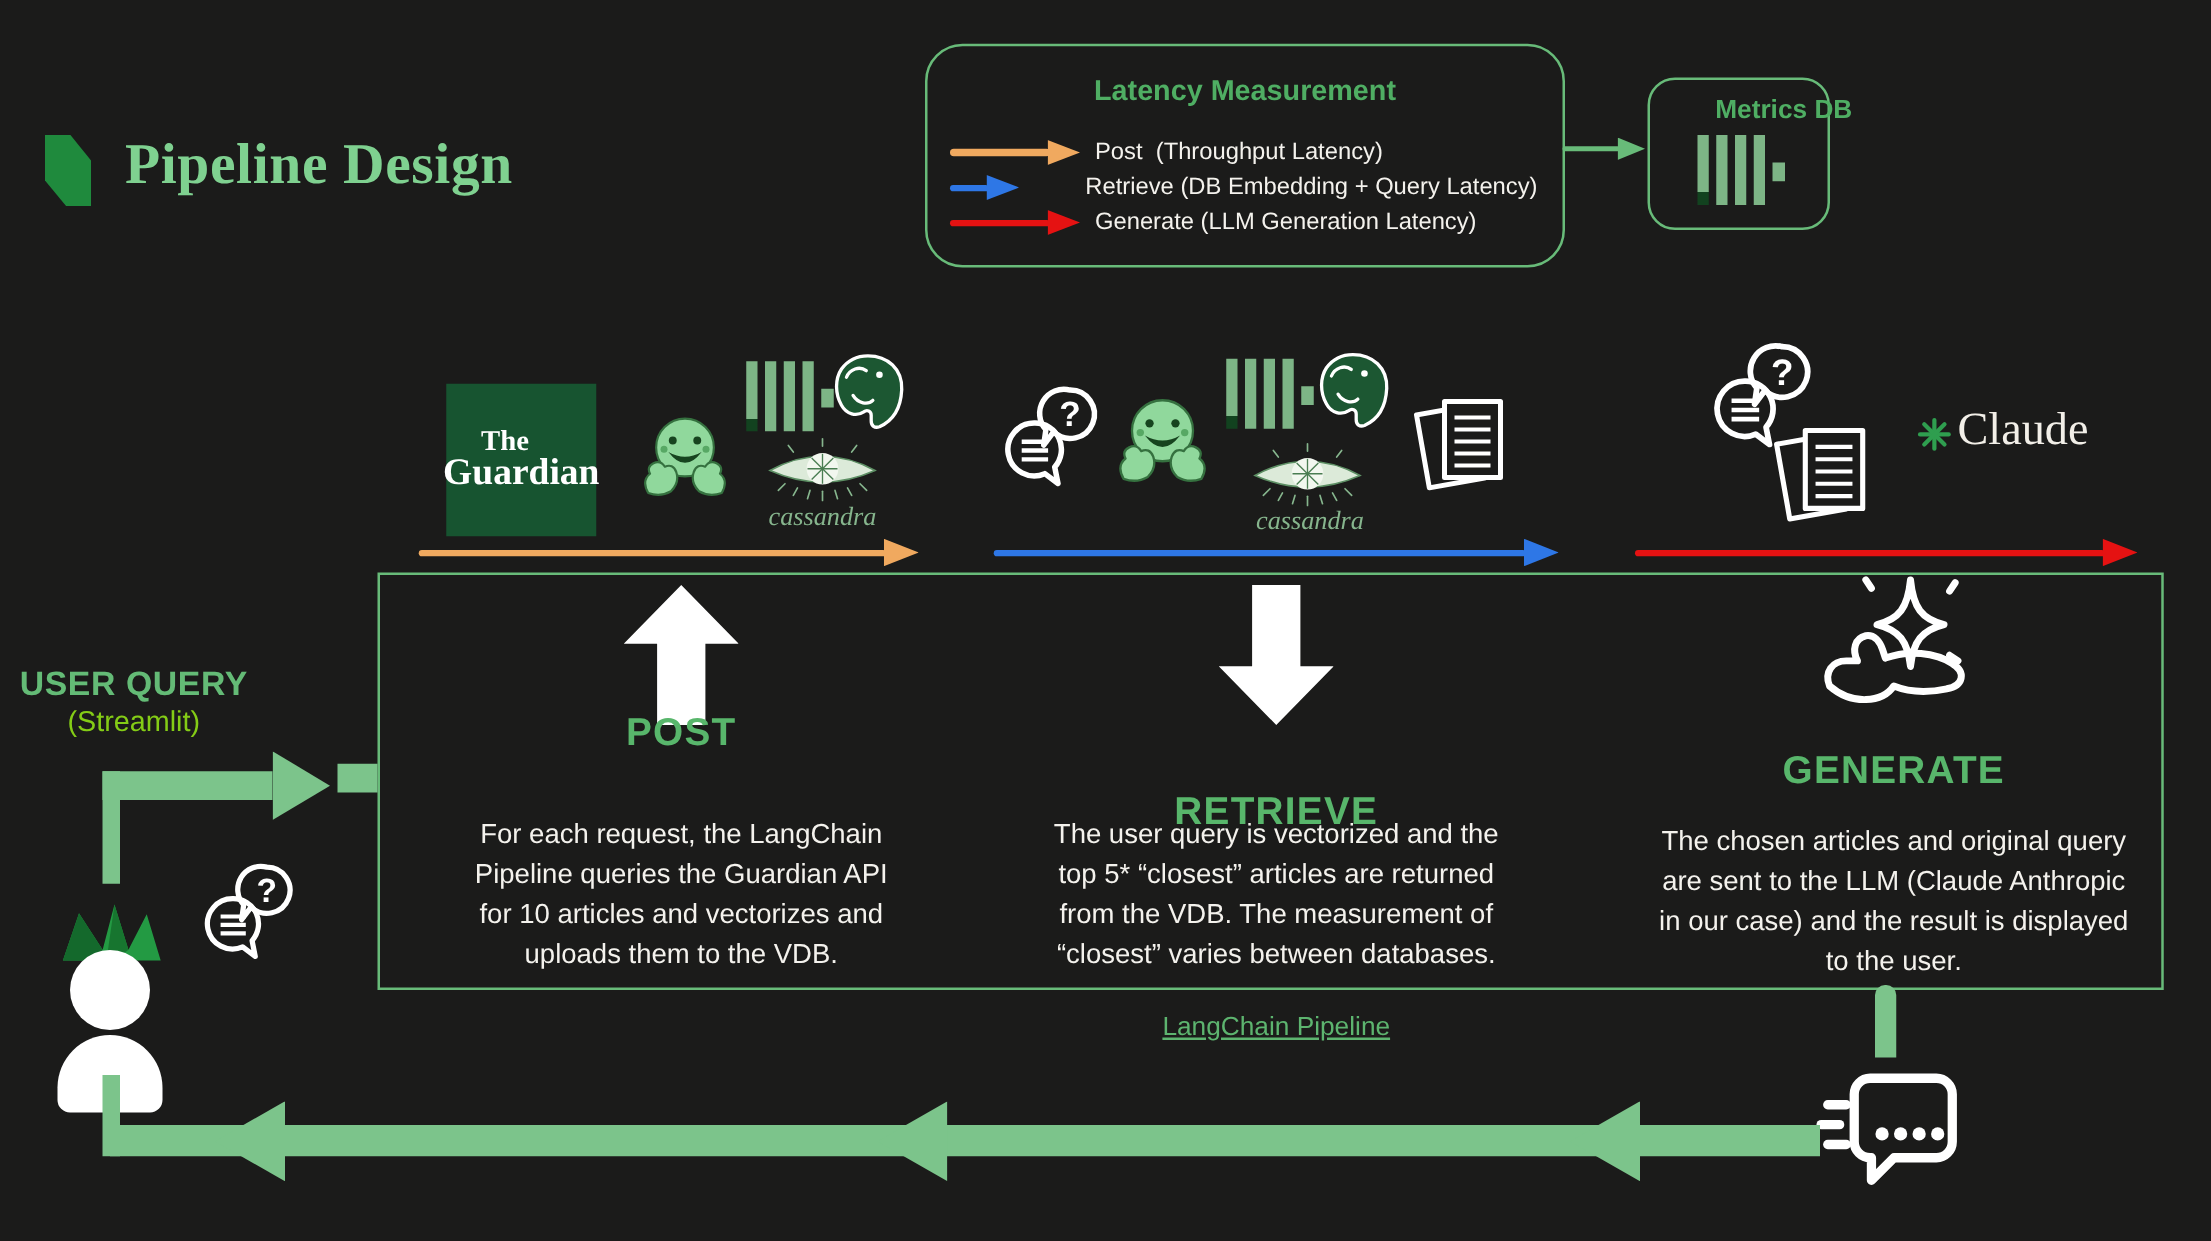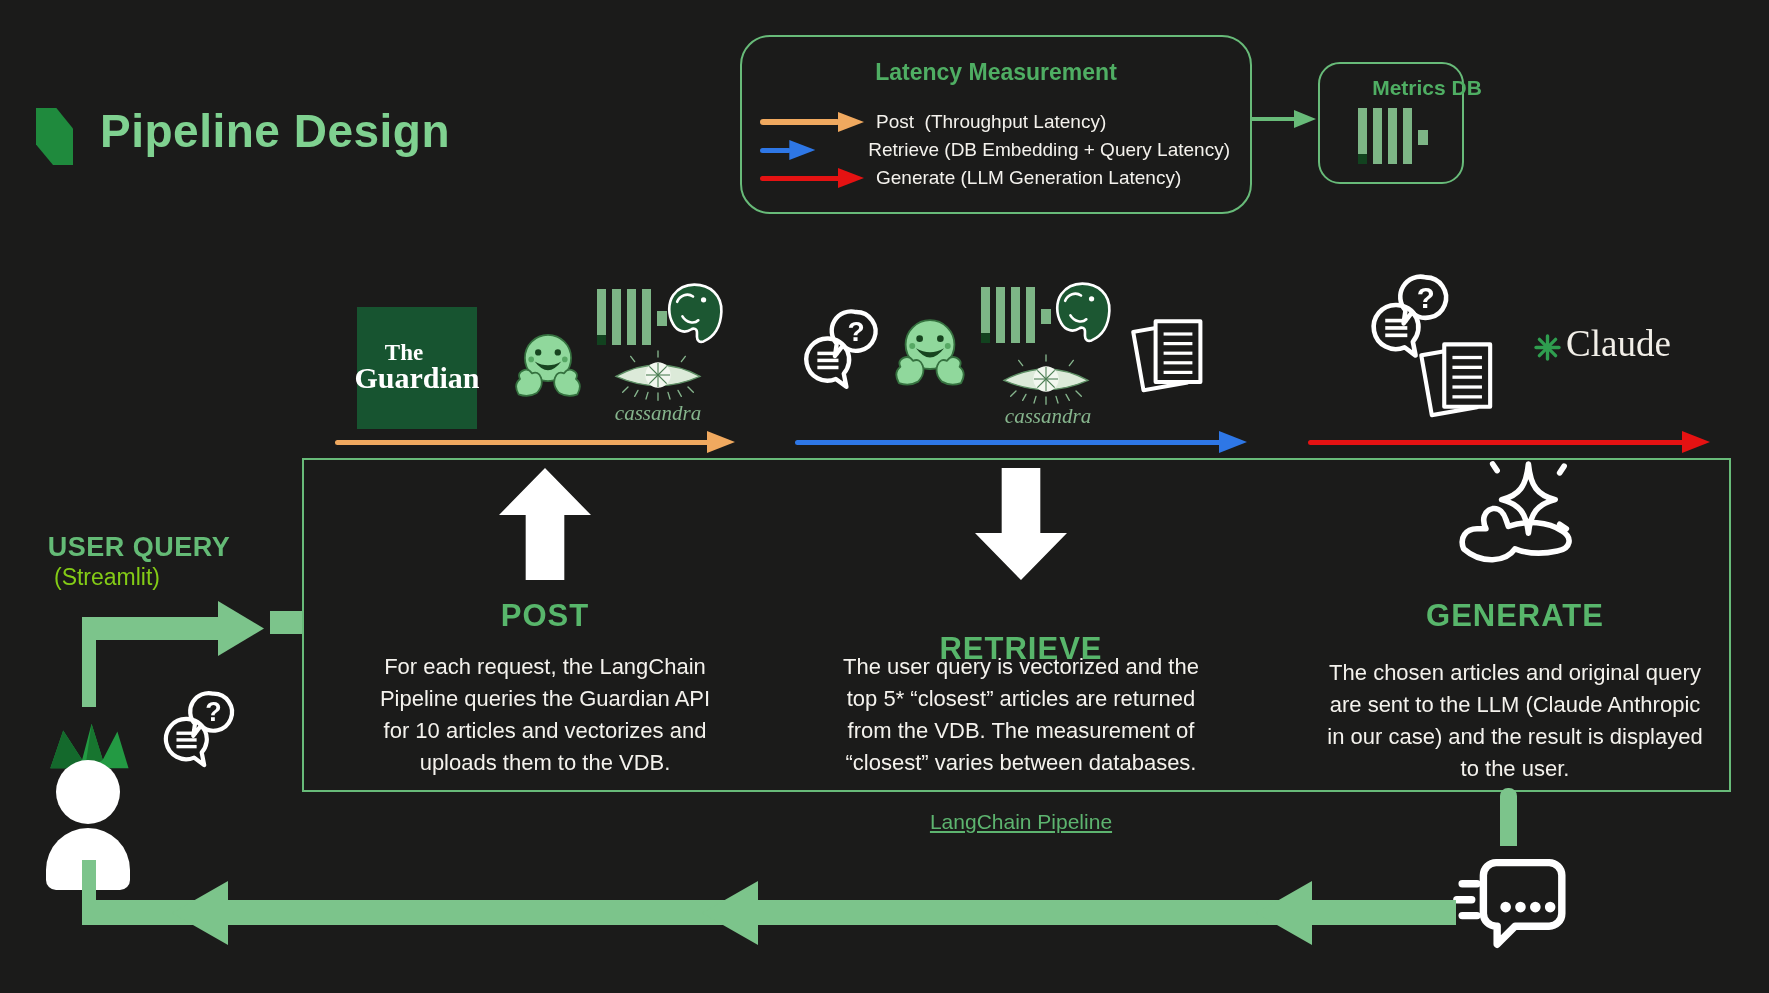--- a/index.html
+++ b/index.html
@@ -61,21 +61,21 @@
 
   .head-circle{background:#fff;border-radius:50%;}
   .body-shape{background:#fff;border-radius:42px 42px 10px 10px;}
 </style>
 </head>
 <body>
 
 <div id="canvas">
 
   <div class="abs logo-shape" style="left:36px;top:108px;"></div>
-  <div class="abs page-title" style="left:100px;top:104px;">Pipeline Design</div>
+  <div class="abs page-title" style="left:100px;top:104px;font-family:Liberation Serif, serif;">Pipeline Design</div>
 
   <div class="abs panel" style="left:740px;top:35px;width:508px;height:175px;">
     <div class="abs panel-title" style="left:0;top:22px;width:100%;font-size:23px;">Latency Measurement</div>
 
     <div class="abs legend-row" style="left:18px;top:74px;width:470px;height:22px;">
       <div class="harrow" style="width:104px;height:20px;">
         <div class="shaft" style="height:6px;background:#f0a95f;"></div>
           <div class="head" style="background:#f0a95f;"></div>
       </div>
       <div class="legend-label" style="margin-left:12px;">Post  (Throughput Latency)</div>
@@ -304,42 +304,42 @@
       <div class="head" style="background:#2e77e6;width:28px;height:22px;"></div>
   </div>
   <div class="abs harrow" style="left:1308px;top:431px;width:402px;height:22px;">
     <div class="shaft" style="height:5px;background:#e51212;"></div>
       <div class="head" style="background:#e51212;width:28px;height:22px;"></div>
   </div>
 
   <div class="abs main-box" style="left:302px;top:458px;width:1425px;height:330px;"></div>
 
   <div class="abs block-arrow up" style="left:499px;top:468px;width:92px;height:112px;"></div>
-  <div class="abs stage-title" style="left:375px;top:598px;width:340px;">POST</div>
+  <div class="abs stage-title" style="left:375px;top:568px;width:340px;">POST</div>
   <div class="abs stage-desc" style="left:375px;top:651px;width:340px;">For each request, the LangChain Pipeline queries the Guardian API for 10 articles and vectorizes and uploads them to the VDB.</div>
 
   <div class="abs block-arrow down" style="left:975px;top:468px;width:92px;height:112px;"></div>
   <div class="abs stage-title" style="left:841px;top:631px;width:360px;">RETRIEVE</div>
   <div class="abs stage-desc" style="left:838px;top:651px;width:366px;">The user query is vectorized and the top 5* “closest” articles are returned from the VDB. The measurement of “closest” varies between databases.</div>
 
   <svg class="abs" style="left:1448px;top:452px;" width="134" height="140" viewBox="0 0 120 120">
     <g fill="none" stroke="#fff" stroke-width="5" stroke-linecap="round" stroke-linejoin="round">
       <path d="M72 8 C74 28 80 36 96 40 C80 44 74 52 72 70 C70 52 64 44 48 40 C64 36 70 28 72 8 Z"></path>
       <line x1="44" y1="14" x2="40" y2="8"></line>
         <line x1="100" y1="16" x2="104" y2="10"></line>
         <line x1="100" y1="62" x2="106" y2="66"></line>
       <path d="M14 84 C10 74 16 66 26 66 L34 66 C30 58 32 50 40 48 C46 47 50 52 52 58 L54 64 C70 58 90 60 102 68 C112 74 110 84 98 86 C84 89 70 88 60 84 C52 96 30 98 14 84 Z"></path>
     </g>
   </svg>
   <div class="abs stage-title" style="left:1325px;top:598px;width:380px;">GENERATE</div>
   <div class="abs stage-desc" style="left:1325px;top:657px;width:380px;">The chosen articles and original query are sent to the LLM (Claude Anthropic in our case) and the result is displayed to the user.</div>
 
   <div class="abs pipeline-label" style="left:871px;top:810px;width:300px;text-decoration:underline;">LangChain Pipeline</div>
 
-  <div class="abs user-query-label" style="left:12px;top:532px;width:190px;margin-left:32px;">USER QUERY</div>
+  <div class="abs user-query-label" style="left:12px;top:532px;width:190px;">USER QUERY</div>
   <div class="abs streamlit-label" style="left:12px;top:564px;width:190px;">(Streamlit)</div>
 
   <div class="abs flow" style="left:82px;top:617px;width:136px;height:23px;"></div>
   <div class="abs flow-head-right" style="left:218px;top:601px;width:46px;height:55px;"></div>
   <div class="abs flow" style="left:270px;top:611px;width:32px;height:23px;"></div>
   <div class="abs flow" style="left:82px;top:617px;width:14px;height:90px;"></div>
 
   <svg class="abs" style="left:46px;top:720px;" width="86" height="52" viewBox="0 0 100 60">
     <polygon points="5,56 20,12 42,46 53,4 66,46 83,13 96,56" fill="#239a43"></polygon>
     <polygon points="5,56 20,12 42,46 36,56" fill="#14692c"></polygon>

